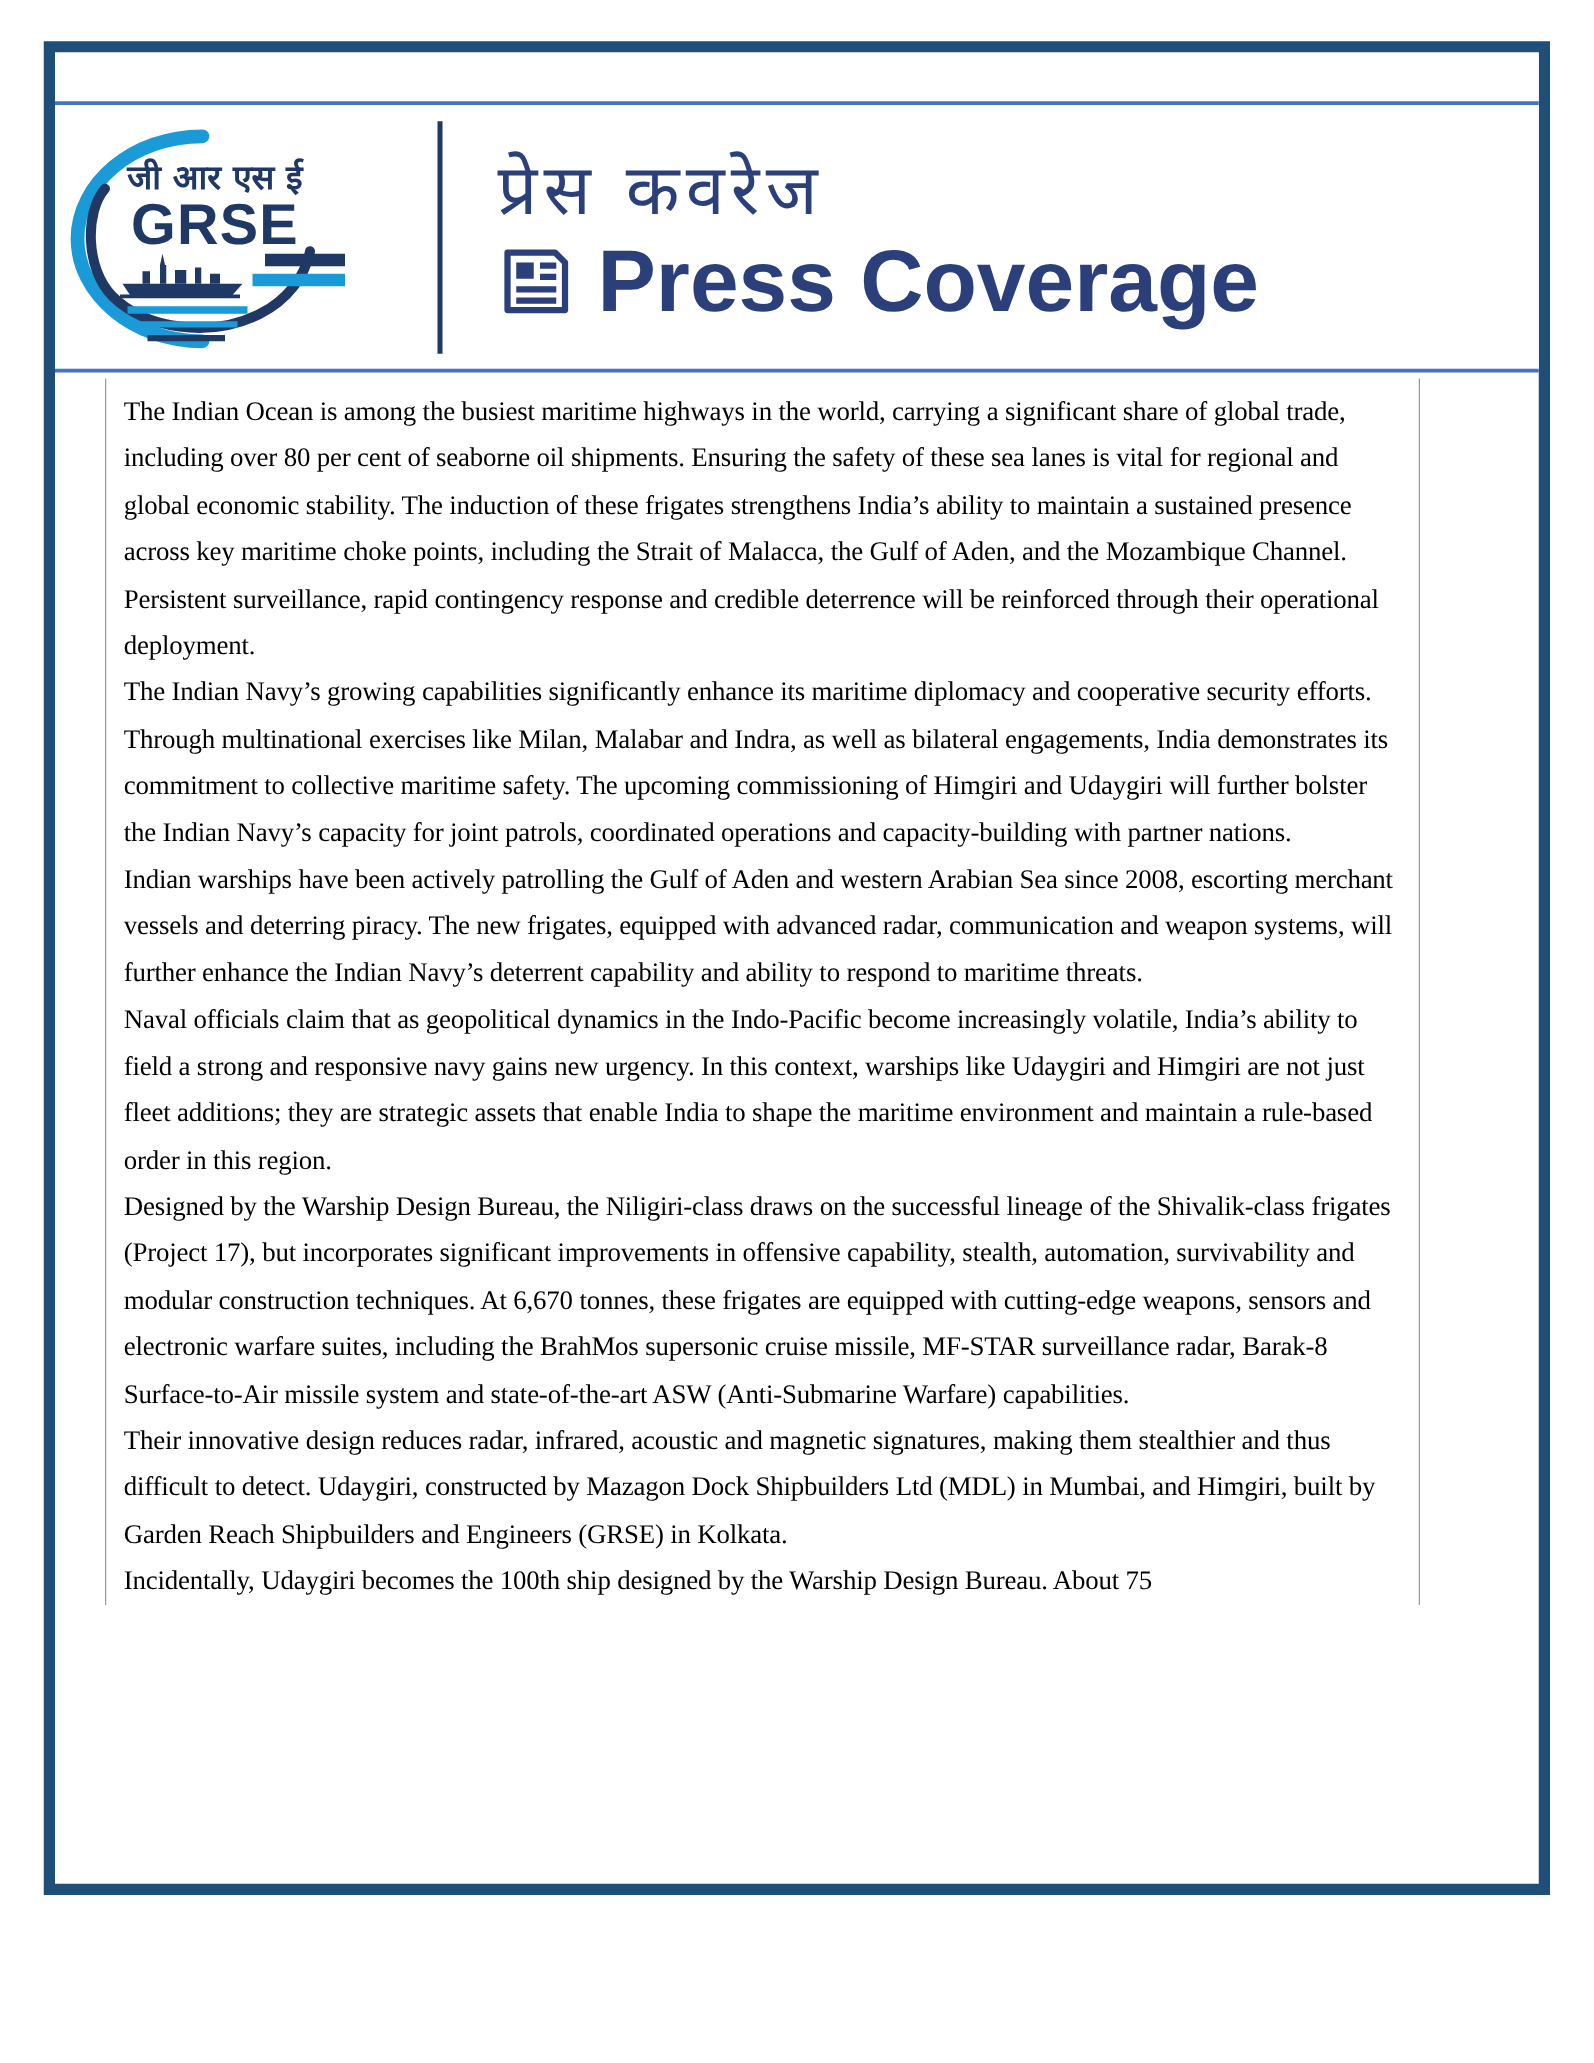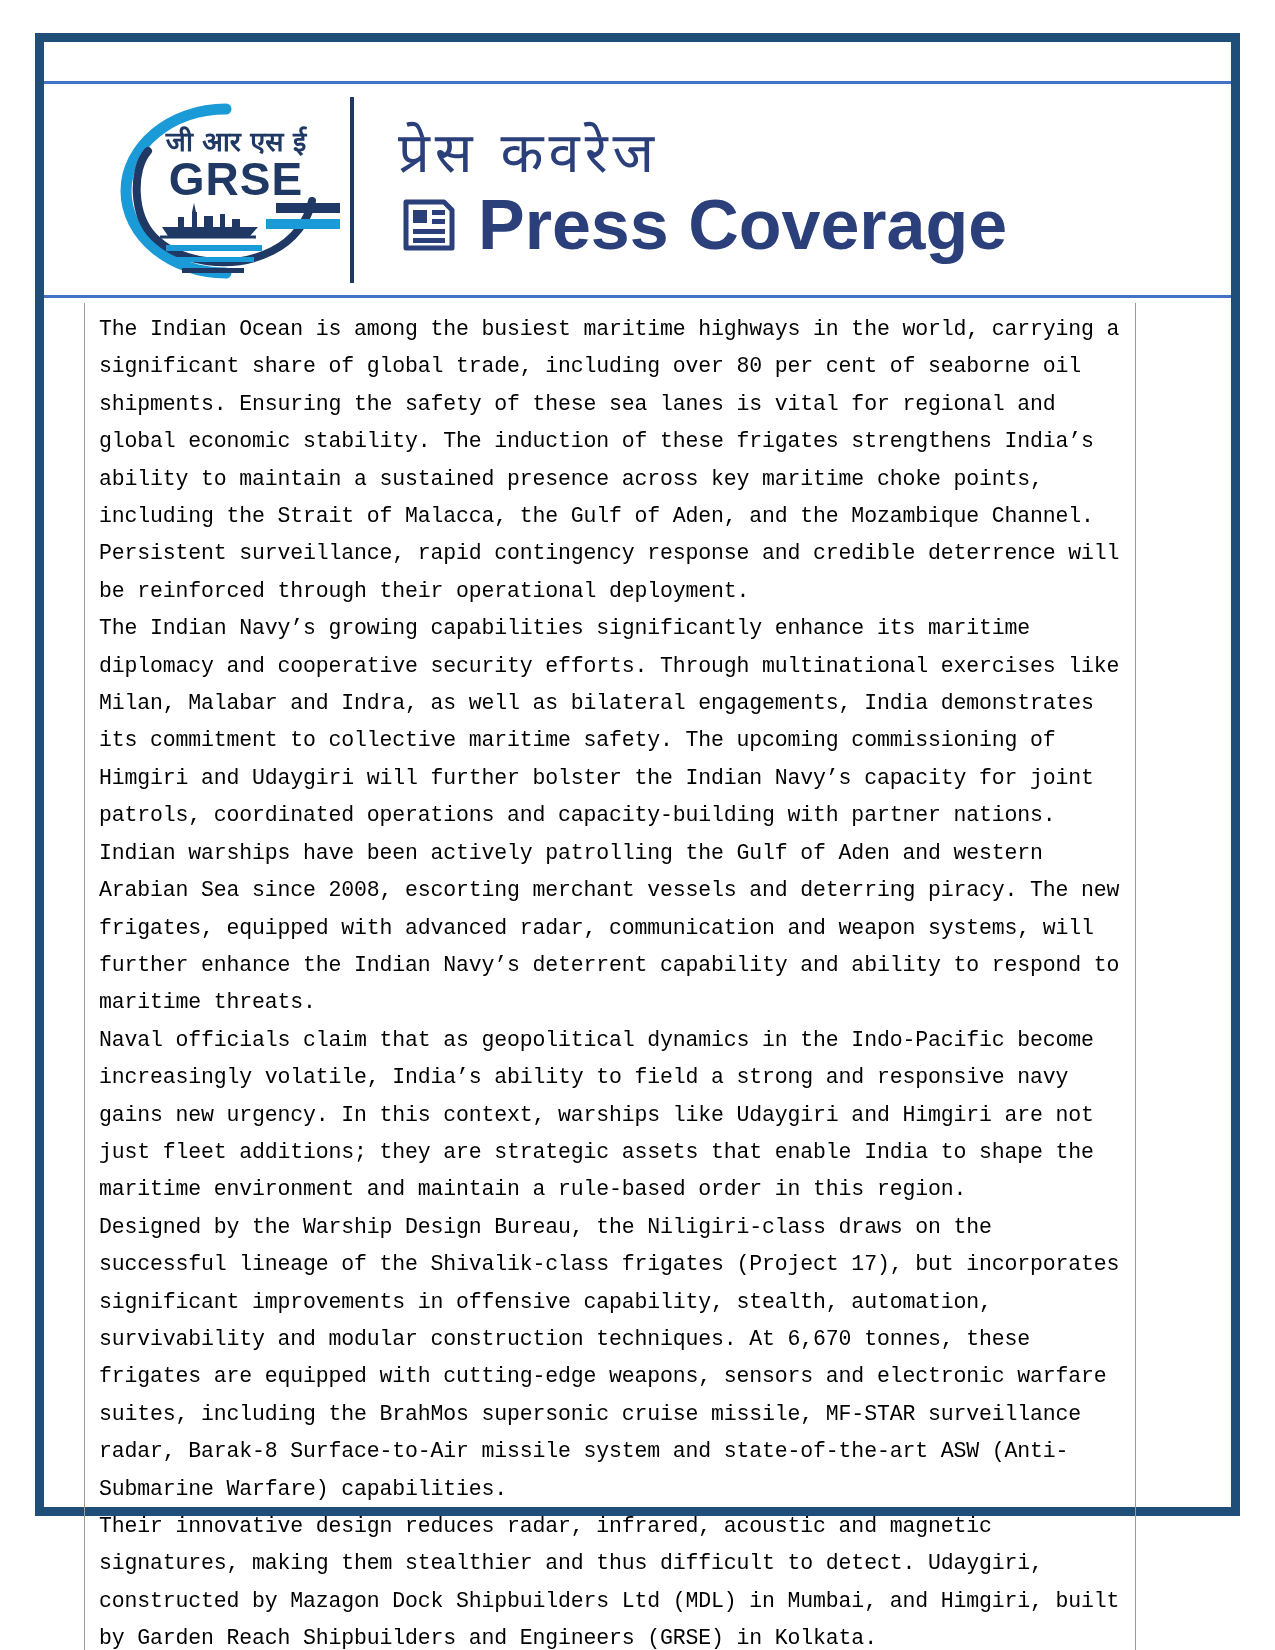--- a/index.html
+++ b/index.html
@@ -59,21 +59,21 @@
     display: flex;
     align-items: center;
   }
   .logo-wrap {
     width: 300px;
     min-width: 300px;
     height: 200px;
     position: relative;
     display: flex;
     align-items: center;
-    justify-content: flex-end;
+    justify-content: flex-start;
   }
   .logo-svg { display: block; }
 
   .banner-divider {
     width: 4px;
     height: 186px;
     background: #1f3864;
     margin-left: 6px;
     margin-right: 44px;
   }
@@ -114,21 +114,21 @@
     width: 1052px;
     border-left: 1px solid #9a9a9a;
     border-right: 1px solid #9a9a9a;
     box-sizing: border-box;
   }
   .content-inner {
     padding: 8px 14px 0 14px;
   }
   .content-inner p {
     margin: 0;
-    font-family: Liberation Mono, monospace;
+    font-family: Liberation Serif, serif;
     font-size: 21.5px;
     line-height: 37.4px;
     color: #000000;
     text-align: left;
     letter-spacing: -0.15px;
   }
 </style>
 </head>
 <body>
 
@@ -191,16 +191,17 @@
   </div>
 
   <div class="content-table">
     <div class="content-inner">
       <p>The Indian Ocean is among the busiest maritime highways in the world, carrying a significant share of global trade, including over 80 per cent of seaborne oil shipments. Ensuring the safety of these sea lanes is vital for regional and global economic stability. The induction of these frigates strengthens India’s ability to maintain a sustained presence across key maritime choke points, including the Strait of Malacca, the Gulf of Aden, and the Mozambique Channel. Persistent surveillance, rapid contingency response and credible deterrence will be reinforced through their operational deployment.</p>
       <p>The Indian Navy’s growing capabilities significantly enhance its maritime diplomacy and cooperative security efforts. Through multinational exercises like Milan, Malabar and Indra, as well as bilateral engagements, India demonstrates its commitment to collective maritime safety. The upcoming commissioning of Himgiri and Udaygiri will further bolster the Indian Navy’s capacity for joint patrols, coordinated operations and capacity-building with partner nations.</p>
       <p>Indian warships have been actively patrolling the Gulf of Aden and western Arabian Sea since 2008, escorting merchant vessels and deterring piracy. The new frigates, equipped with advanced radar, communication and weapon systems, will further enhance the Indian Navy’s deterrent capability and ability to respond to maritime threats.</p>
       <p>Naval officials claim that as geopolitical dynamics in the Indo-Pacific become increasingly volatile, India’s ability to field a strong and responsive navy gains new urgency. In this context, warships like Udaygiri and Himgiri are not just fleet additions; they are strategic assets that enable India to shape the maritime environment and maintain a rule-based order in this region.</p>
       <p>Designed by the Warship Design Bureau, the Niligiri-class draws on the successful lineage of the Shivalik-class frigates (Project 17), but incorporates significant improvements in offensive capability, stealth, automation, survivability and modular construction techniques. At 6,670 tonnes, these frigates are equipped with cutting-edge weapons, sensors and electronic warfare suites, including the BrahMos supersonic cruise missile, MF-STAR surveillance radar, Barak-8 Surface-to-Air missile system and state-of-the-art ASW (Anti-Submarine Warfare) capabilities.</p>
       <p>Their innovative design reduces radar, infrared, acoustic and magnetic signatures, making them stealthier and thus difficult to detect. Udaygiri, constructed by Mazagon Dock Shipbuilders Ltd (MDL) in Mumbai, and Himgiri, built by Garden Reach Shipbuilders and Engineers (GRSE) in Kolkata.</p>
+      <p>Incidentally, Udaygiri becomes the 100th ship designed by the Warship Design Bureau. About 75</p>
     </div>
   </div>
 
 </div>
 
 </body></html>

